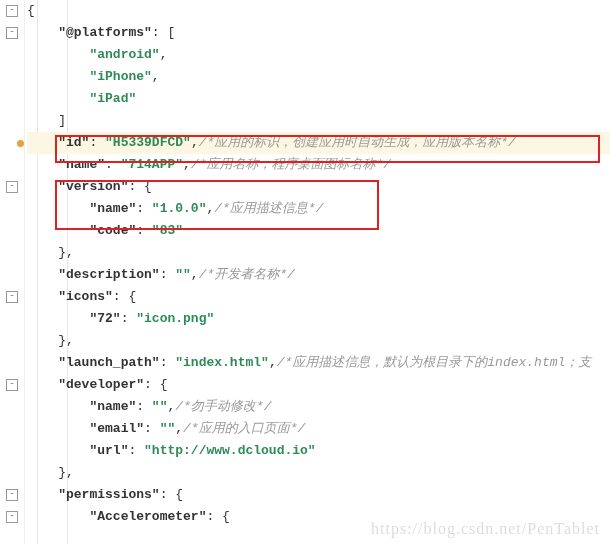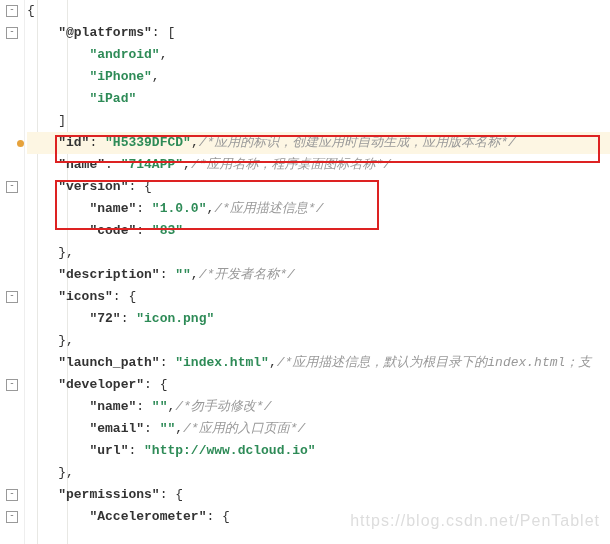--- a/index.html
+++ b/index.html
@@ -78,24 +78,24 @@
     bottom: 0;
   }
   .redbox {
     position: absolute;
     border: 2px solid #d22;
     pointer-events: none;
     z-index: 10;
   }
   .watermark {
     position: absolute;
-    bottom: 14px;
+    bottom: 6px;
     right: 10px;
     color: #ddd;
-    font-family: Liberation Sans, sans-serif;
+    font-family: Liberation Serif, serif;
     font-size: 16px;
     letter-spacing: 1px;
     pointer-events: none;
     z-index: 20;
   }
 </style>
 </head>
 <body>
 
 <div class="editor">

